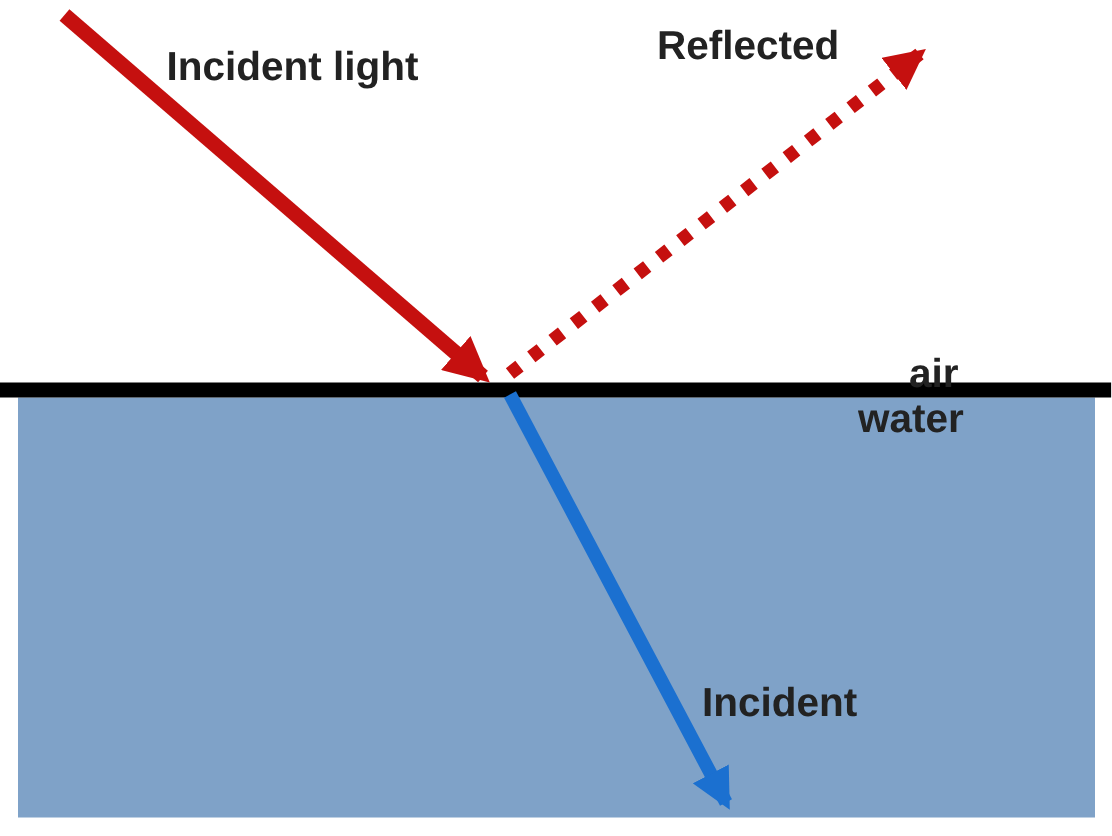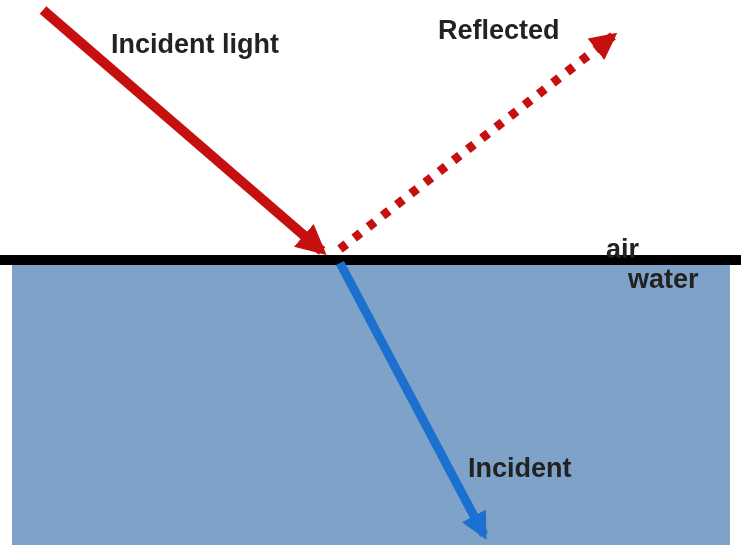--- a/index.html
+++ b/index.html
@@ -56,21 +56,21 @@
     font-weight:bold;
     font-size:27px;
     line-height:1;
     color:var(--label-text);
     white-space:nowrap;
     user-select:none;
   }
   .label-incident{left:111px;top:31px;}
   .label-reflected{left:438px;top:17px;}
   .label-air{left:606px;top:216px;margin-top:20px;}
-  .label-water{left:628px;top:266px;text-align:center;}
+  .label-water{left:572px;top:266px;text-align:center;}
   .label-refracted{left:468px;top:455px;}
 </style>
 </head>
 <body>
 
 <div class="stage">
 
   <div class="water-rect"></div>
 
   <div class="interface-line"></div>

